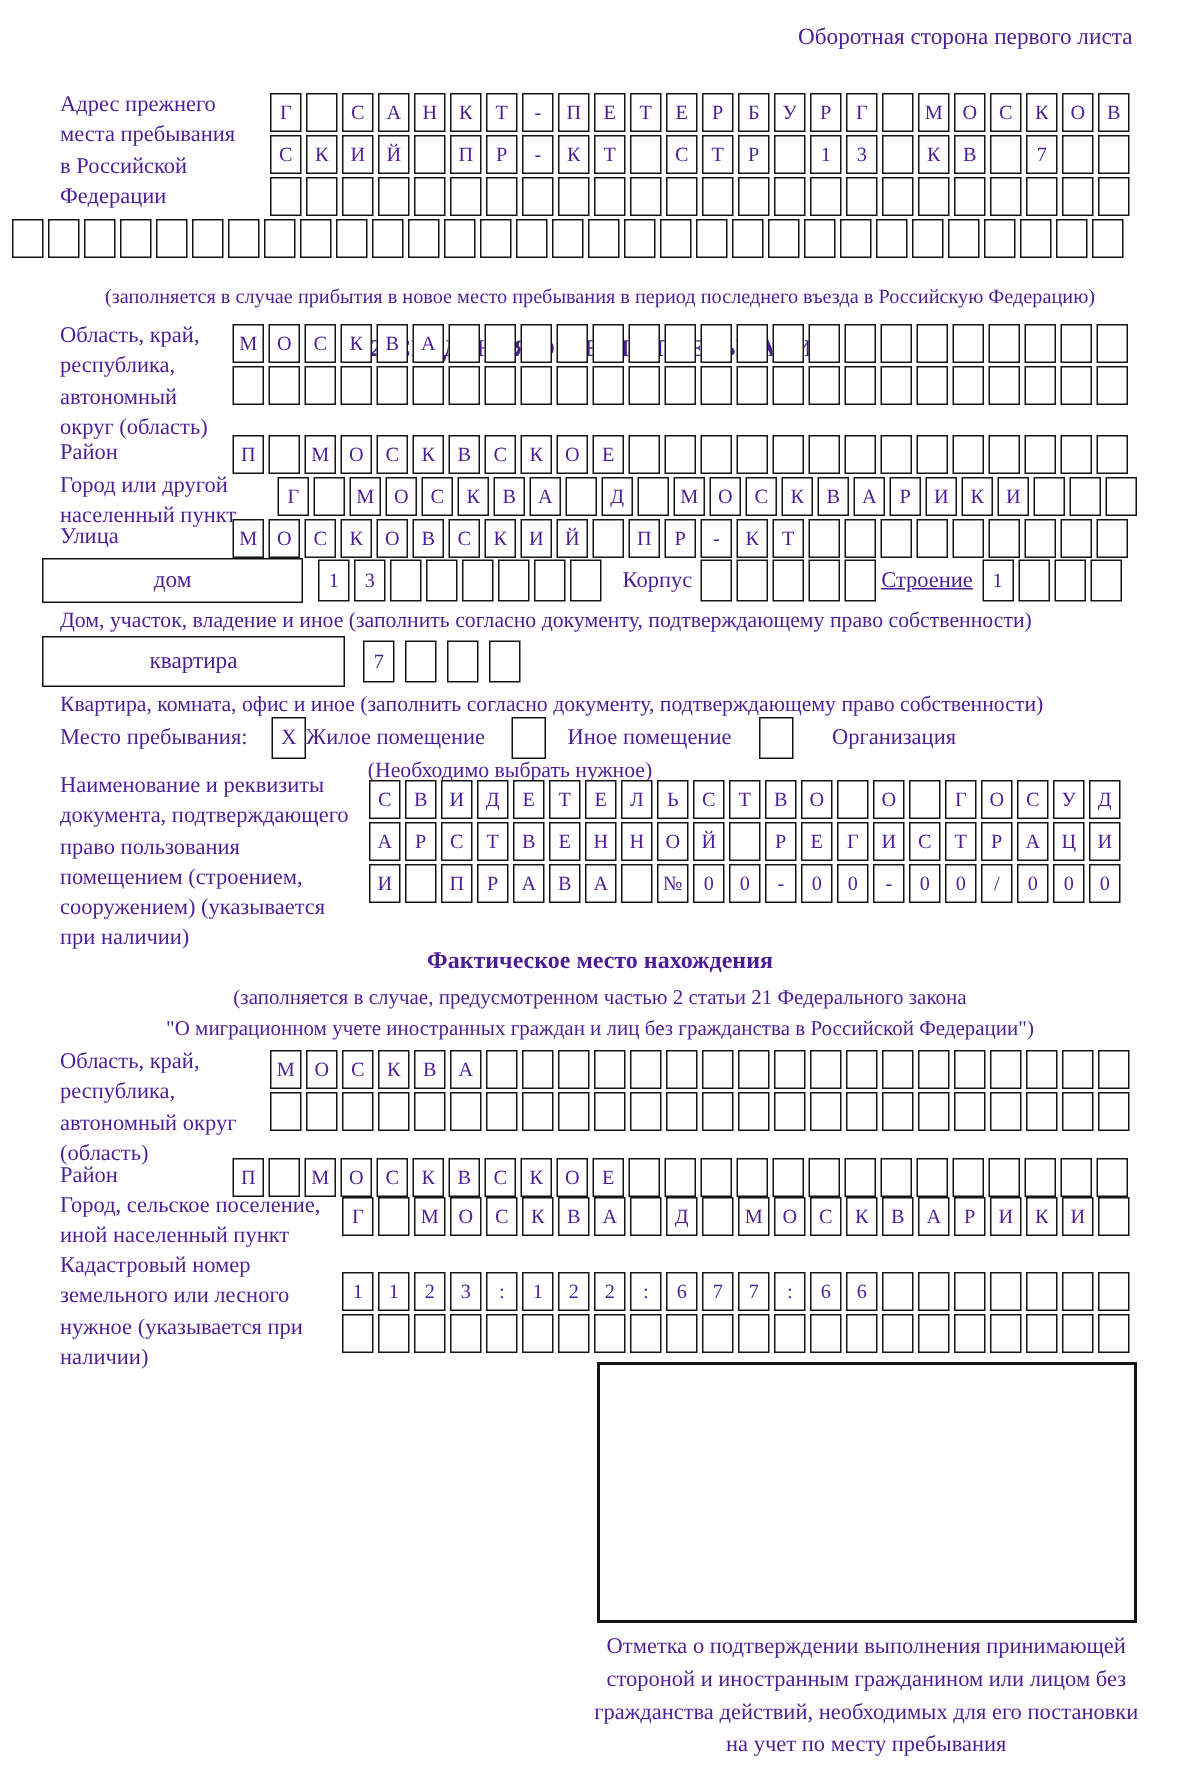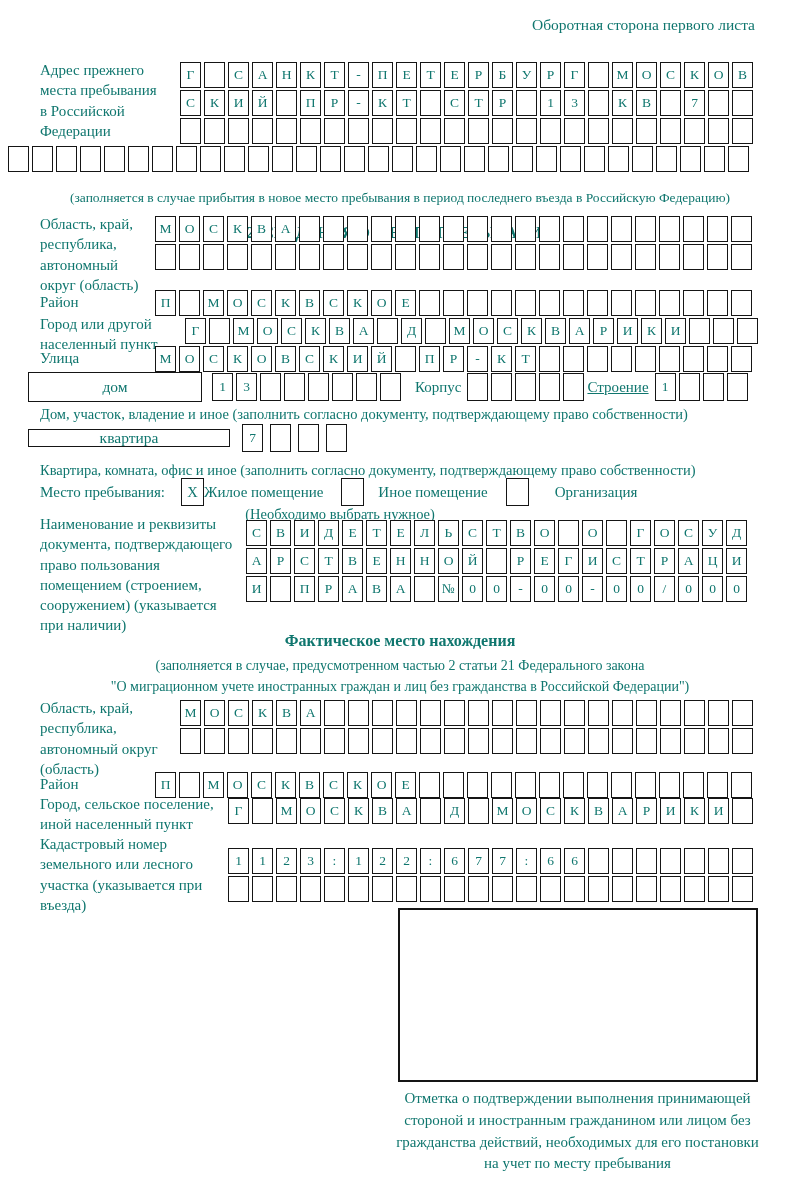--- a/index.html
+++ b/index.html
@@ -1,18 +1,18 @@
 <!DOCTYPE html>
 <html><head>
 <meta charset="utf-8">
 <style>
   html,body{margin:0;padding:0;background:#ffffff;}
   .sheet{
     position:relative;width:800px;height:1180px;background:#fff;
-    font-family:"Liberation Serif", serif;color:#0f766e;overflow:hidden;
+    font-family:"Liberation Serif", serif;color:#4c1d95;overflow:hidden;
   }
   .abs{position:absolute;}
   .hdr{font-size:15.5px;}
   .label{font-size:15px;line-height:1.35;}
   .caption{font-size:13.5px;text-align:center;width:100%;}
   .caption-md{font-size:14.5px;}
   .title{font-size:16px;font-weight:bold;text-align:center;width:100%;}
   .cellrow{display:flex;gap:3px;}
   .cell{
     width:21px;height:26px;border:1.5px solid #151515;box-sizing:border-box;
@@ -323,21 +323,21 @@
     <div class="cellrow lg" style="margin-left:6px;">
         <span class="cell">1</span>
         <span class="cell"></span>
         <span class="cell"></span>
         <span class="cell"></span>
       </div>
   </div>
   <div class="abs caption-md" style="left:40px;top:406px;">Дом, участок, владение и иное (заполнить согласно документу, подтверждающему право собственности)</div>
 
   <div class="abs flexrow" style="left:28px;top:424px;">
-    <div class="widebox" style="width:202px;height:18px;">квартира</div>
+    <div class="widebox" style="width:202px;height:34px;">квартира</div>
     <div class="cellrow lg gapped" style="margin-left:12px;">
         <span class="cell">7</span>
         <span class="cell"></span>
         <span class="cell"></span>
         <span class="cell"></span>
       </div>
   </div>
   <div class="abs caption-md" style="left:40px;top:462px;">Квартира, комната, офис и иное (заполнить согласно документу, подтверждающему право собственности)</div>
 
   <div class="abs flexrow" style="left:40px;top:478px;">
@@ -528,21 +528,21 @@
       <span class="cell">К</span>
       <span class="cell">В</span>
       <span class="cell">А</span>
       <span class="cell">Р</span>
       <span class="cell">И</span>
       <span class="cell">К</span>
       <span class="cell">И</span>
       <span class="cell"></span>
     </div>
 
-  <div class="abs label" style="left:40px;top:834px;width:180px;">Кадастровый номер земельного или лесного участка (указывается при въезда)</div>
+  <div class="abs label" style="left:40px;top:834px;width:180px;">Кадастровый номер земельного или лесного нужное (указывается при наличии)</div>
   <div class="abs cellrow" style="left:228px;top:848px;">
       <span class="cell">1</span>
       <span class="cell">1</span>
       <span class="cell">2</span>
       <span class="cell">3</span>
       <span class="cell">:</span>
       <span class="cell">1</span>
       <span class="cell">2</span>
       <span class="cell">2</span>
       <span class="cell">:</span>

